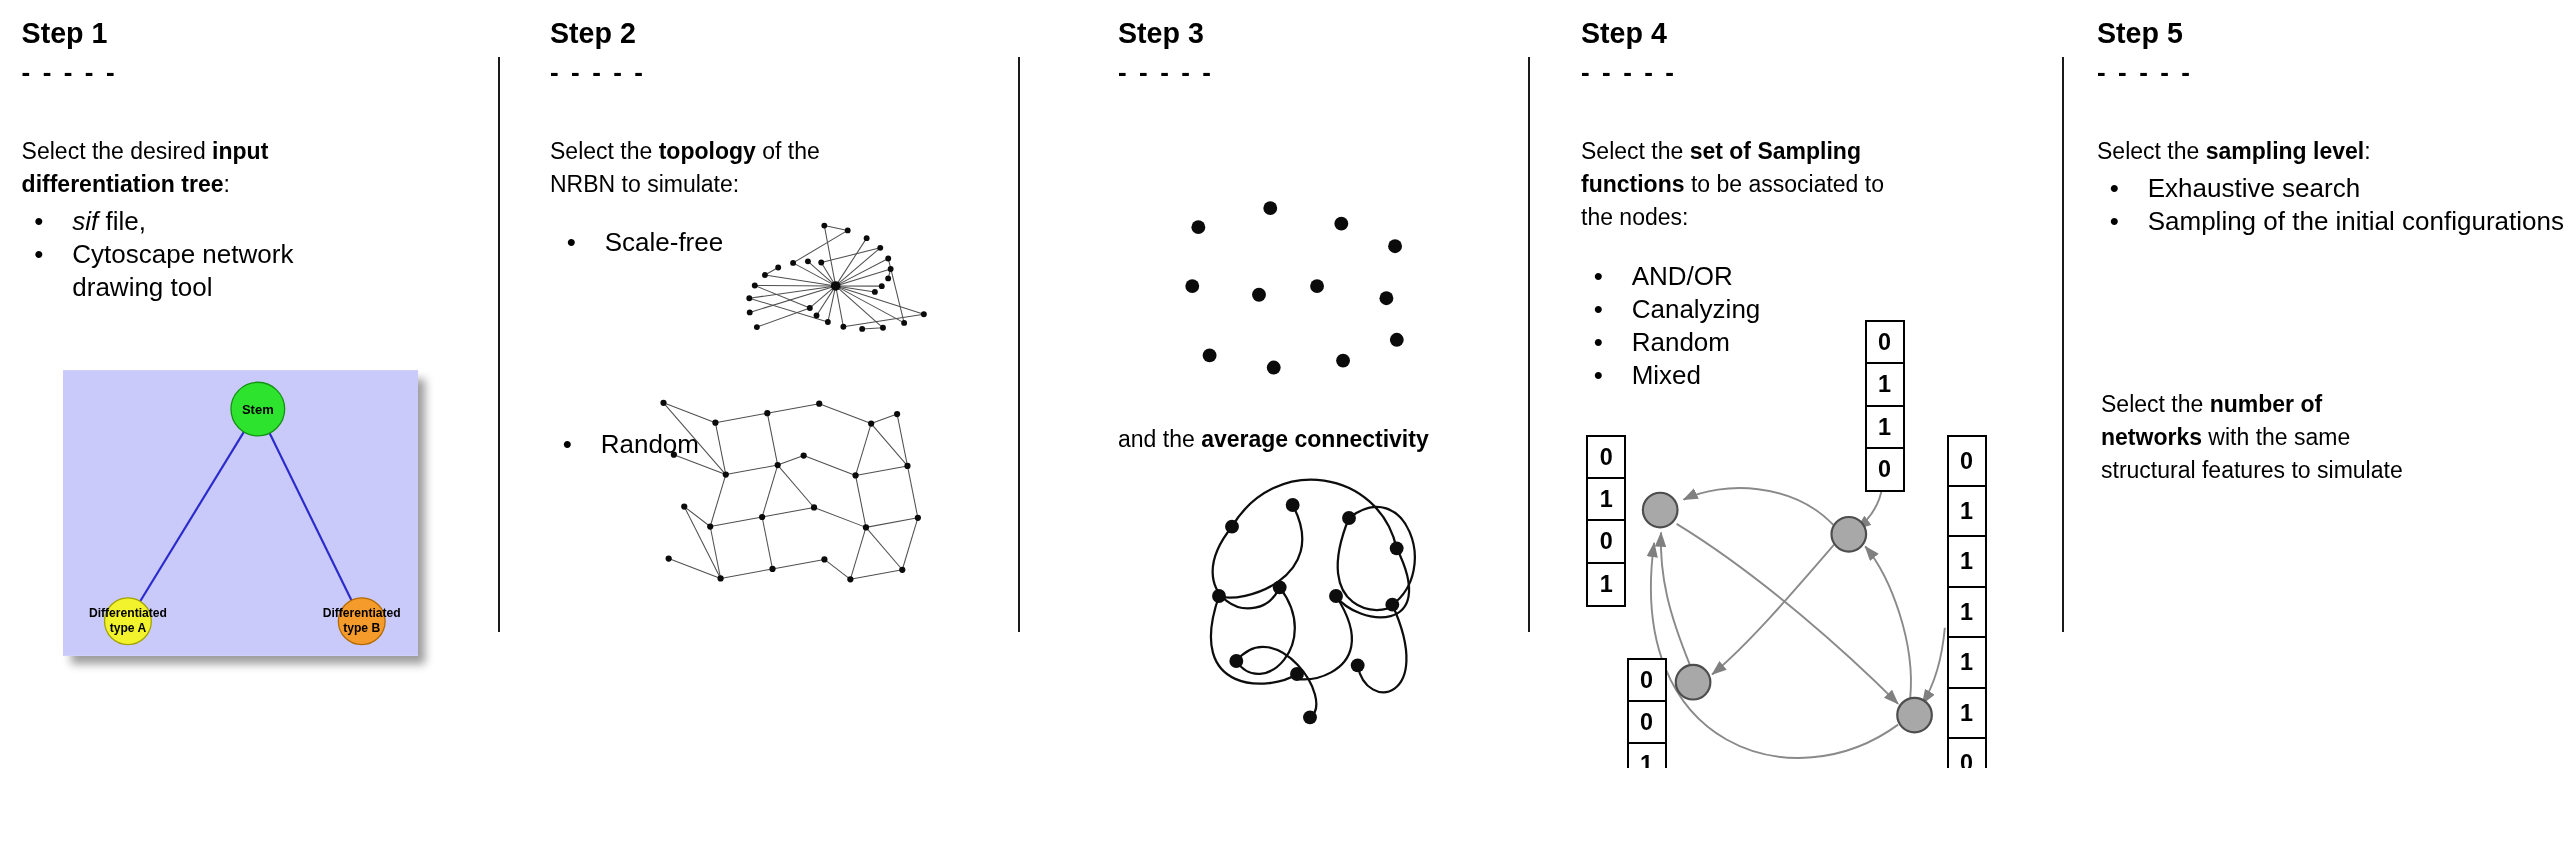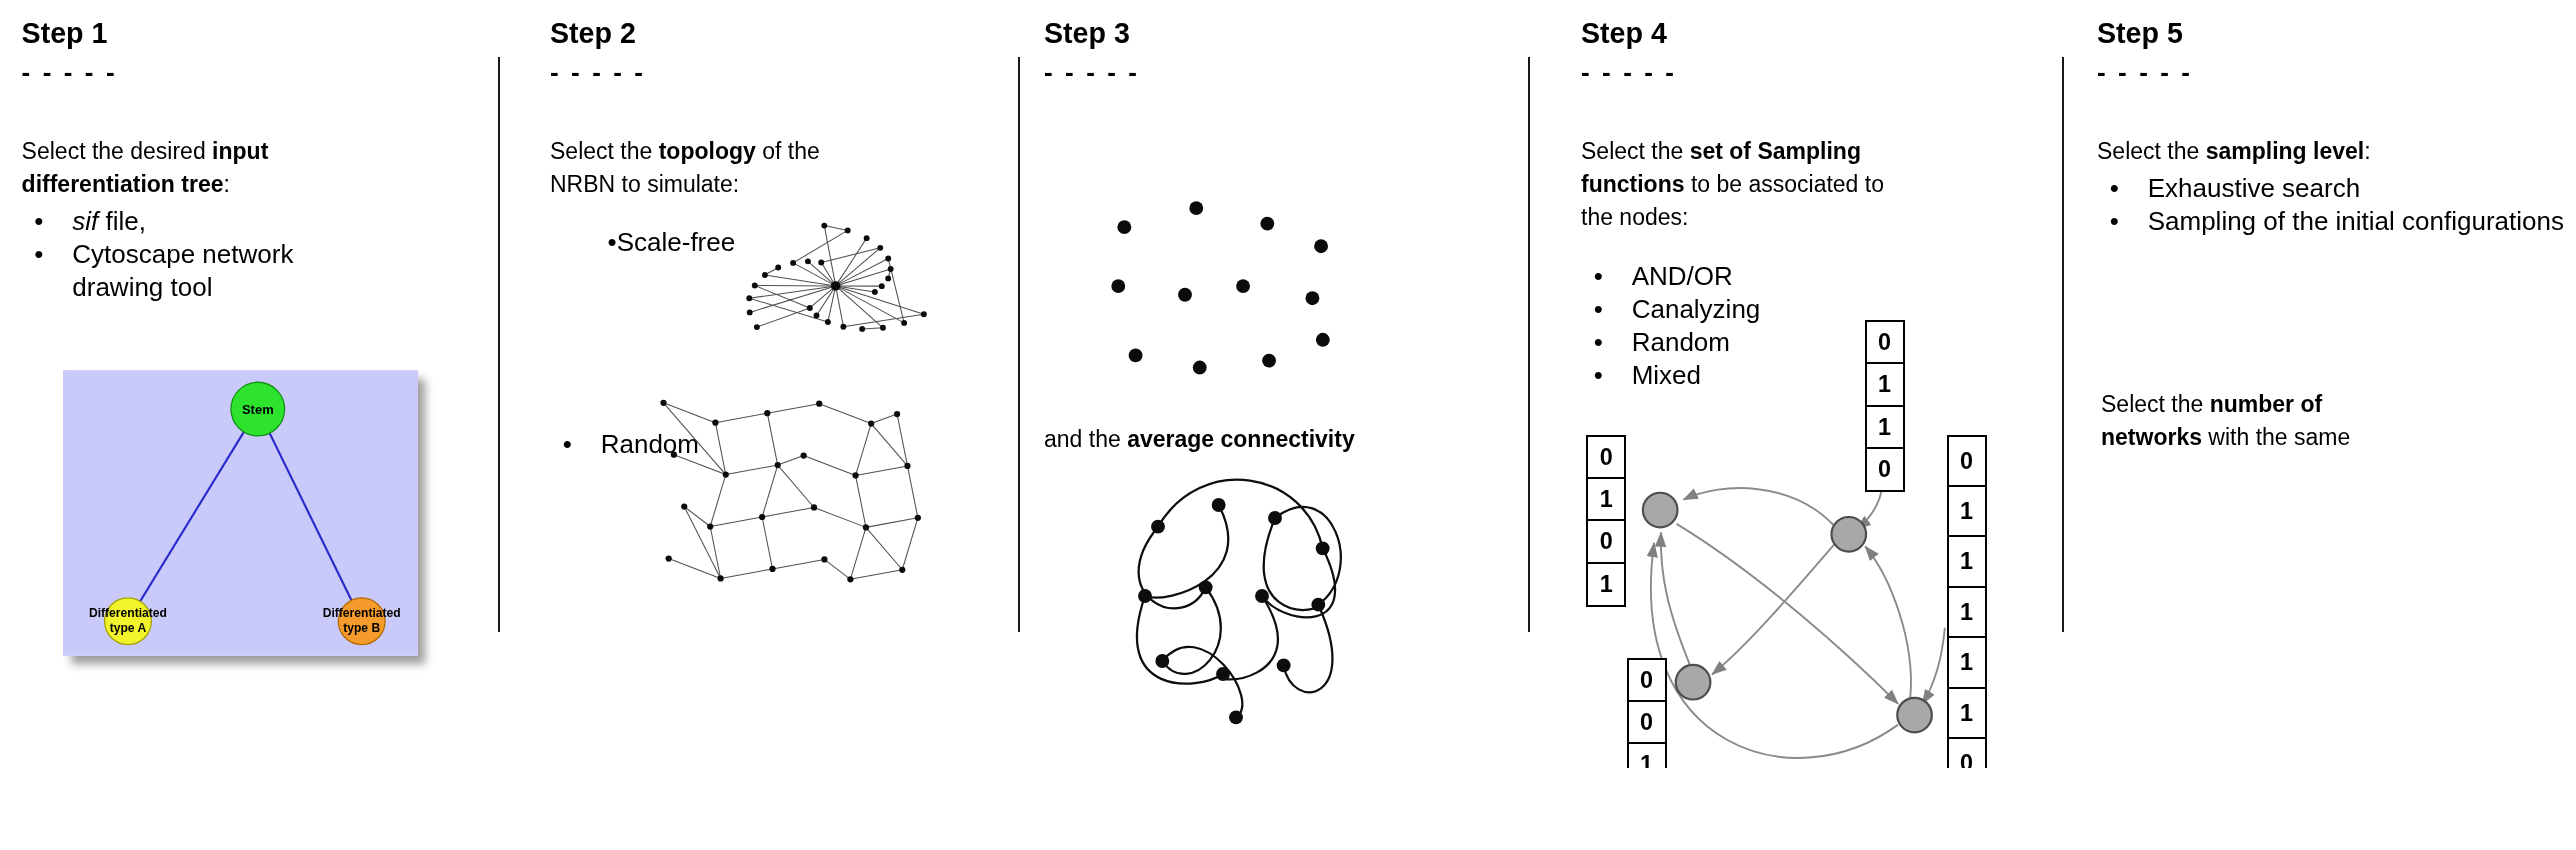--- a/index.html
+++ b/index.html
@@ -68,21 +68,21 @@
     </div>
   </section>
 
   <section class="col" style="left:550px;width:472px;">
     <div class="step-title">Step 2</div>
     <div class="dashes">- - - - -</div>
     <div class="body-text intro">
       <span class="line"><span>Select the </span><b>topology</b><span> of the</span></span>
       <span class="line">NRBN to simulate:</span>
     </div>
-    <ul class="bullets abs" style="left:16px;top:206px;text-align:right;">
+    <ul class="bullets abs" style="left:4px;top:206px;">
       <li>
           <span>Scale-free</span>
         </li>
     </ul>
     <svg class="abs" id="sf-net" style="left:156px;top:173px;" width="268" height="199" viewBox="0 0 310 230">
         <line x1="150" y1="112" x2="195.34510133605818" y2="118.947103175867" stroke="#4f4f4f" stroke-width="1.2"></line>
         <line x1="150" y1="112" x2="251.99532861405916" y2="144.772541230848" stroke="#4f4f4f" stroke-width="1.2"></line>
         <line x1="150" y1="112" x2="229.19900187142423" y2="154.81107469948927" stroke="#4f4f4f" stroke-width="1.2"></line>
         <line x1="150" y1="112" x2="204.71526358025827" y2="160.419999744769" stroke="#4f4f4f" stroke-width="1.2"></line>
         <line x1="180.65672419952352" y1="161.74837780357834" x2="204.71526358025827" y2="160.419999744769" stroke="#4f4f4f" stroke-width="1.2"></line>
@@ -204,21 +204,21 @@
         <circle cx="307" cy="142" r="3.6" fill="#0b0b0b"></circle>
         <circle cx="19" cy="189" r="3.6" fill="#0b0b0b"></circle>
         <circle cx="79" cy="212" r="3.6" fill="#0b0b0b"></circle>
         <circle cx="139" cy="201" r="3.6" fill="#0b0b0b"></circle>
         <circle cx="199" cy="190" r="3.6" fill="#0b0b0b"></circle>
         <circle cx="229" cy="213" r="3.6" fill="#0b0b0b"></circle>
         <circle cx="289" cy="202" r="3.6" fill="#0b0b0b"></circle>
       </svg>
   </section>
 
-  <section class="col" style="left:1044px;width:485px;">
+  <section class="col" style="left:1118px;width:485px;">
     <div class="step-title">Step 3</div>
     <div class="dashes">- - - - -</div>
     <svg class="abs" id="nodes-dots" style="left:50px;top:173px;" width="260" height="208" viewBox="0 0 300 240">
         <circle cx="35" cy="44" r="8" fill="#0b0b0b"></circle>
         <circle cx="118" cy="22" r="8" fill="#0b0b0b"></circle>
         <circle cx="200" cy="40" r="8" fill="#0b0b0b"></circle>
         <circle cx="262" cy="66" r="8" fill="#0b0b0b"></circle>
         <circle cx="28" cy="112" r="8" fill="#0b0b0b"></circle>
         <circle cx="105" cy="122" r="8" fill="#0b0b0b"></circle>
         <circle cx="172" cy="112" r="8" fill="#0b0b0b"></circle>
@@ -350,17 +350,18 @@
       <li>
           <span>Exhaustive search</span>
         </li>
       <li>
           <span>Sampling of the initial configurations</span>
         </li>
     </ul>
     <div class="abs body-text" style="left:4px;top:363px;width:472px;margin-top:9px;">
       <span class="line"><span>Select the </span><b>number of</b></span>
       <span class="line"><b>networks</b><span> with the same</span></span>
+      <span class="line">structural features to simulate</span>
     </div>
   </section>
 
 </div>
 
 
 </body></html>

